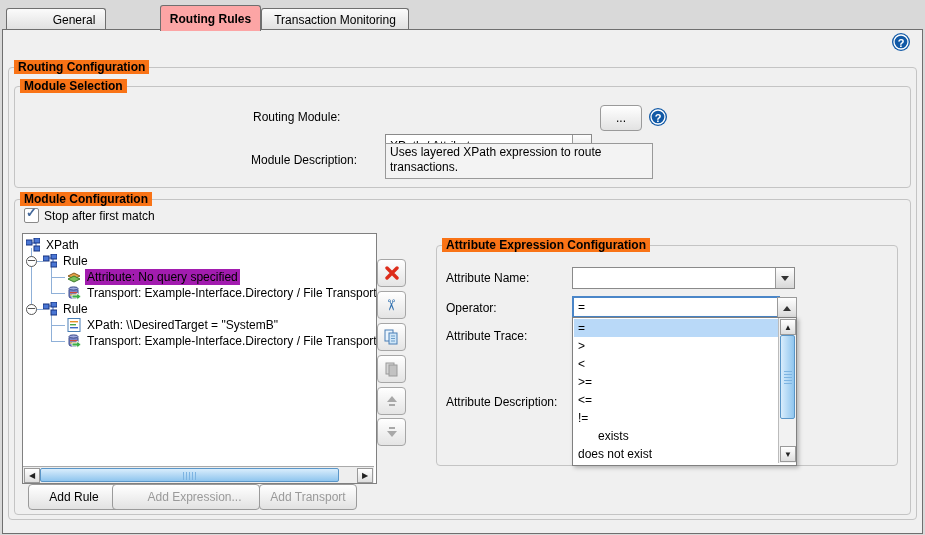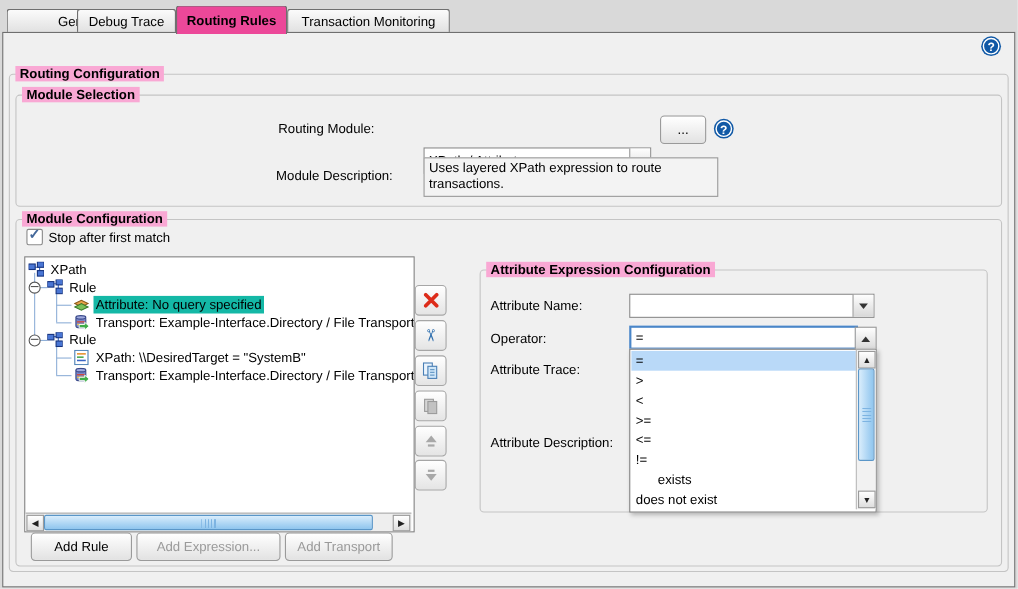--- a/index.html
+++ b/index.html
@@ -3,29 +3,29 @@
 <meta charset="utf-8">
 <style>
   html,body{margin:0;padding:0;}
   body{background:#d9d9d9;font-family:"Liberation Sans",sans-serif;font-size:12px;color:#000;}
   #app{position:relative;width:925px;height:535px;overflow:hidden;background:#d9d9d9;}
 
   
   .tab{position:absolute;top:8px;height:21px;border:1px solid #6f6f6f;border-bottom:none;
        border-radius:3px 3px 0 0;background:linear-gradient(#fbfbfb,#e0e0e0);
        display:flex;align-items:center;justify-content:center;cursor:default;}
-  .tab.sel{top:5px;height:25px;background:#ec4899;font-weight:bold;z-index:5;}
+  .tab.sel{top:5px;height:25px;background:#fca5a5;font-weight:bold;z-index:5;}
 
   
   #panel{position:absolute;left:2px;top:29px;width:919px;height:503px;background:#f0f0f0;
          border:1px solid #6f6f6f;}
 
   
   .grp{position:absolute;border:1px solid #c4c4c4;border-radius:4px;}
-  .grp .ttl{position:absolute;top:-8px;left:5px;background:#f9a8d4;padding:0 4px;font-weight:bold;white-space:nowrap;}
+  .grp .ttl{position:absolute;top:-8px;left:5px;background:#f97316;padding:0 4px;font-weight:bold;white-space:nowrap;}
 
   .lbl{position:absolute;white-space:nowrap;}
   .dis{color:#9a9a9a;}
 
   
   .combo{position:absolute;background:#fff;border:1px solid #8a8a8a;display:flex;align-items:stretch;}
   .combo .ctext{flex:1;display:flex;align-items:center;padding:0 4px;white-space:nowrap;overflow:hidden;}
   .arwbtn{width:18px;background:linear-gradient(#fefefe,#d8d8d8);border:1px solid #9a9a9a;
           display:flex;align-items:center;justify-content:center;}
   .combo .arwbtn{border:none;border-left:1px solid #9a9a9a;}
@@ -40,21 +40,21 @@
 
   
   .cb{position:absolute;width:13px;height:13px;background:#fff;border:1px solid #8a8a8a;border-radius:2px;}
   .cb .chk{position:absolute;left:1px;top:-4px;color:#44689a;font-weight:bold;font-size:13px;}
 
   
   #tree{position:absolute;left:22px;top:233px;width:353px;height:249px;background:#fff;
         border:1px solid #808080;overflow:hidden;}
   .trow{position:absolute;height:16px;display:flex;align-items:center;white-space:nowrap;}
   .trow .tlabel{padding:1px 2px;}
-  .trow .selhl{background:#14b8a6;}
+  .trow .selhl{background:#a21caf;}
   .tline{position:absolute;background:#8fb0d8;}
   .handle{position:absolute;width:9px;height:9px;border:1px solid #555;border-radius:50%;background:#fff;}
   .handle::after{content:"";position:absolute;left:1px;right:1px;top:3px;height:1px;background:#555;}
   .ticon{position:absolute;width:14px;height:14px;}
 
   
   .sbtn{position:absolute;background:linear-gradient(#ffffff,#dedede);border:1px solid #9a9a9a;
         display:flex;align-items:center;justify-content:center;font-size:8px;color:#222;}
   .thumbH{position:absolute;background:linear-gradient(#d9edfc,#8fc5ee);border:1px solid #5a96c8;border-radius:2px;}
   .thumbV{position:absolute;background:linear-gradient(90deg,#d9edfc,#8fc5ee);border:1px solid #5a96c8;border-radius:2px;}
@@ -73,23 +73,20 @@
   .opitem{position:absolute;left:1px;width:204px;height:18px;display:flex;align-items:center;padding-left:4px;}
   .opitem.sel{background:#b9d9f8;}
 </style>
 </head>
 <body>
 
 <div id="app">
 
   <div class="tab" style="left:6px;width:62px;padding-left:36px;">
       <span>General</span>
-    </div>
-  <div class="tab" style="left:70px;width:88px;">
-      <span>Debug Trace</span>
     </div>
   <div class="tab sel" style="left:160px;width:99px;">
       <span>Routing Rules</span>
     </div>
   <div class="tab" style="left:261px;width:146px;">
       <span>Transaction Monitoring</span>
     </div>
 
   <div id="panel"></div>
 
@@ -263,21 +260,21 @@
   <div class="toolbtn" style="top:418px;">
     <svg width="12" height="12" viewBox="0 0 12 12">
       <rect x="3" y="1" width="6" height="2" fill="#a8a8a8"></rect>
       <path d="M6 11 L11 5 L1 5 Z" fill="#a8a8a8"></path>
     </svg>
   </div>
 
   <div class="btn" style="left:28px;top:484px;width:90px;height:24px;">
     <span>Add Rule</span>
   </div>
-  <div class="btn dis" style="left:124px;top:484px;width:129px;height:24px;">
+  <div class="btn dis" style="left:112px;top:484px;width:129px;height:24px;padding-left:17px;">
     <span>Add Expression...</span>
   </div>
   <div class="btn dis" style="left:259px;top:484px;width:96px;height:24px;">
     <span>Add Transport</span>
   </div>
 
   <div class="grp" style="left:436px;top:245px;width:460px;height:219px;">
     <span class="ttl">Attribute Expression Configuration</span>
   </div>
 

